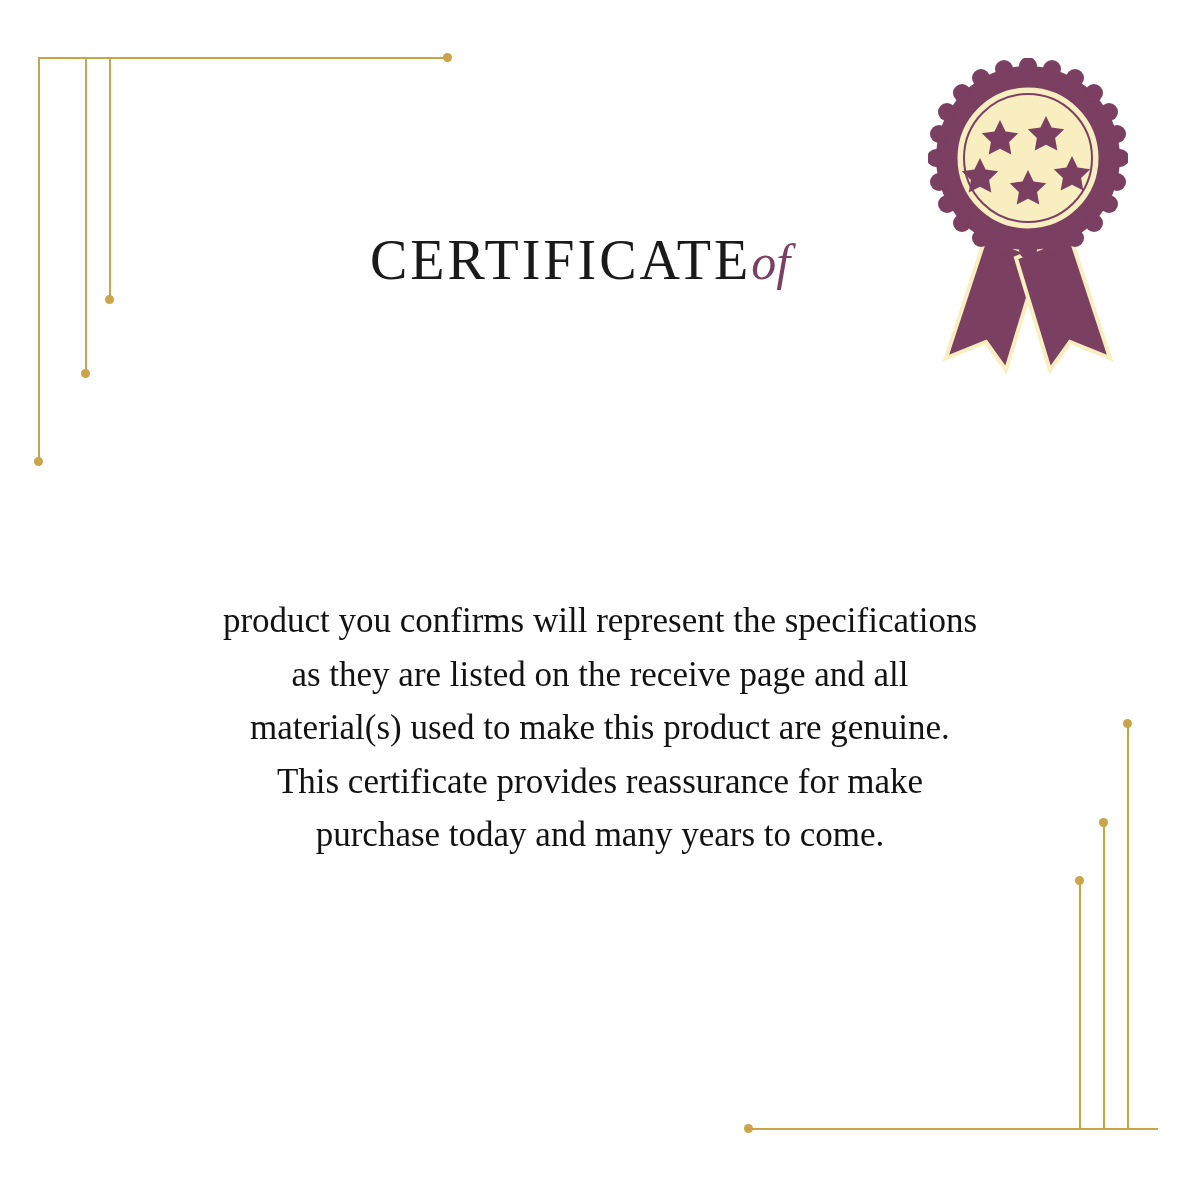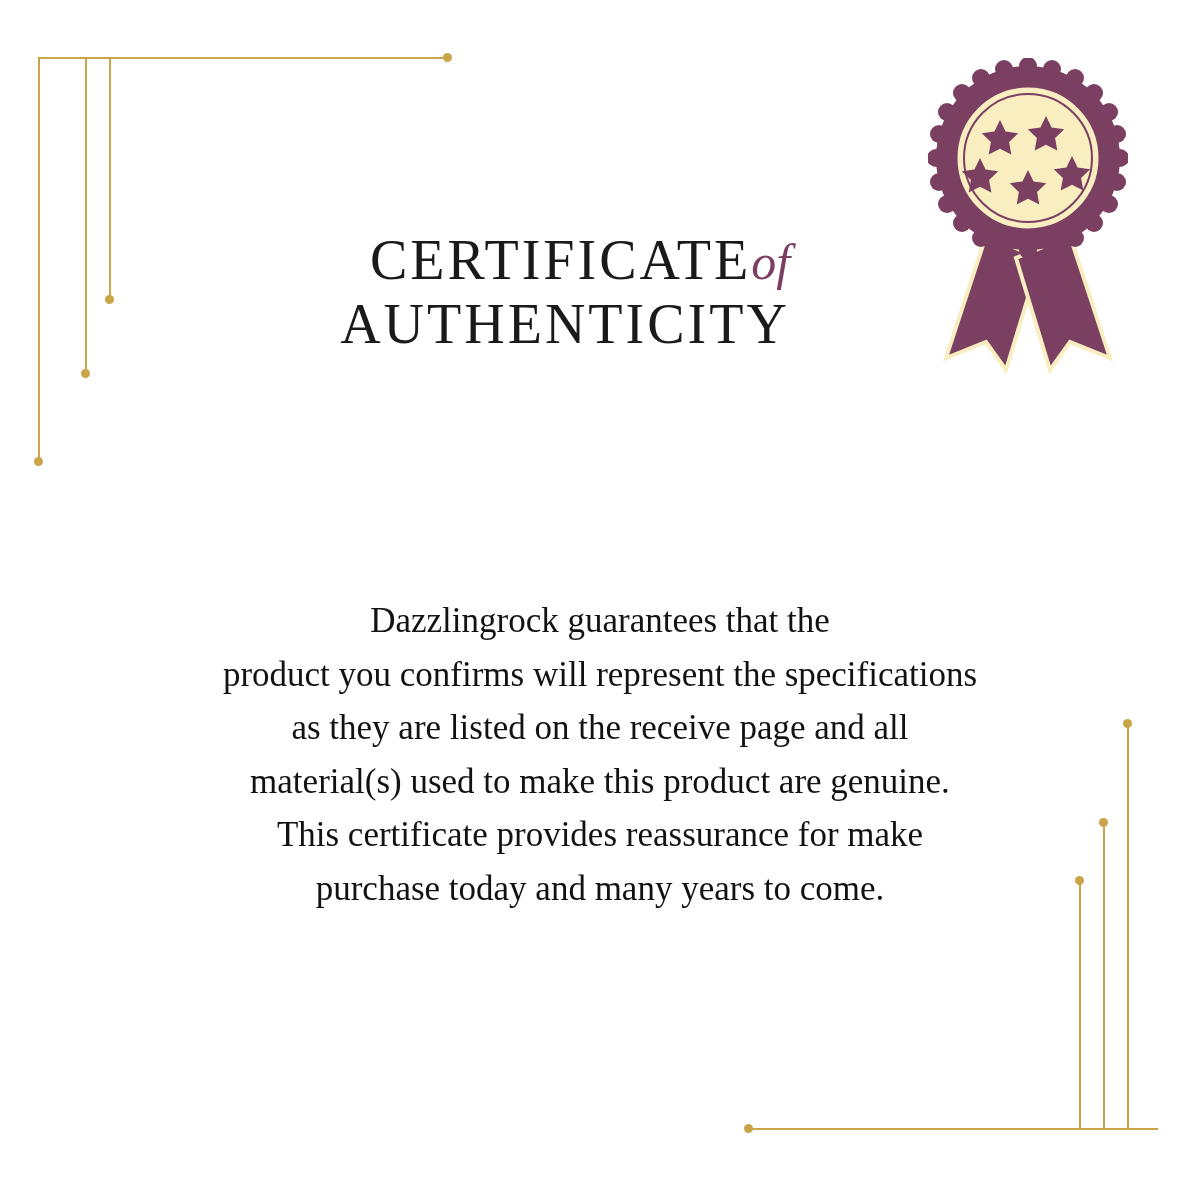--- a/index.html
+++ b/index.html
@@ -190,26 +190,24 @@
         <path d="M144 98 l5.6 11.4 12.6 1.8 -9.1 8.9 2.2 12.5 -11.3-5.9 -11.3 5.9 2.2-12.5 -9.1-8.9 12.6-1.8 Z"></path>
         <path d="M100 112 l5.6 11.4 12.6 1.8 -9.1 8.9 2.2 12.5 -11.3-5.9 -11.3 5.9 2.2-12.5 -9.1-8.9 12.6-1.8 Z"></path>
       </g>
     </svg>
   </div>
 
   <div class="title-block">
     <div class="title-line1">
       <span>CERTIFICATE</span><span class="title-of">of</span>
     </div>
-    <div class="title-line2">AUTHENTICITY</div>
   </div>
 
 
   <div class="body-copy">
-    <span class="ln">Dazzlingrock guarantees that the</span>
     <span class="ln">product you confirms will represent the specifications</span>
     <span class="ln">as they are listed on the receive page and all</span>
     <span class="ln">material(s) used to make this product are genuine.</span>
     <span class="ln">This certificate provides reassurance for make</span>
     <span class="ln">purchase today and many years to come.</span>
   </div>
 
 </div>
 
 </body></html>

